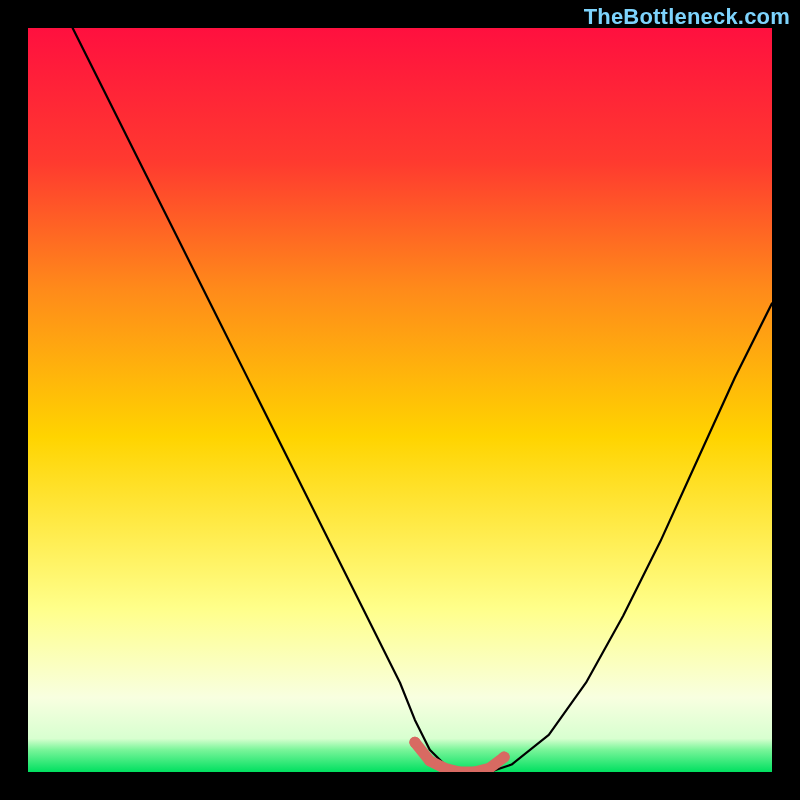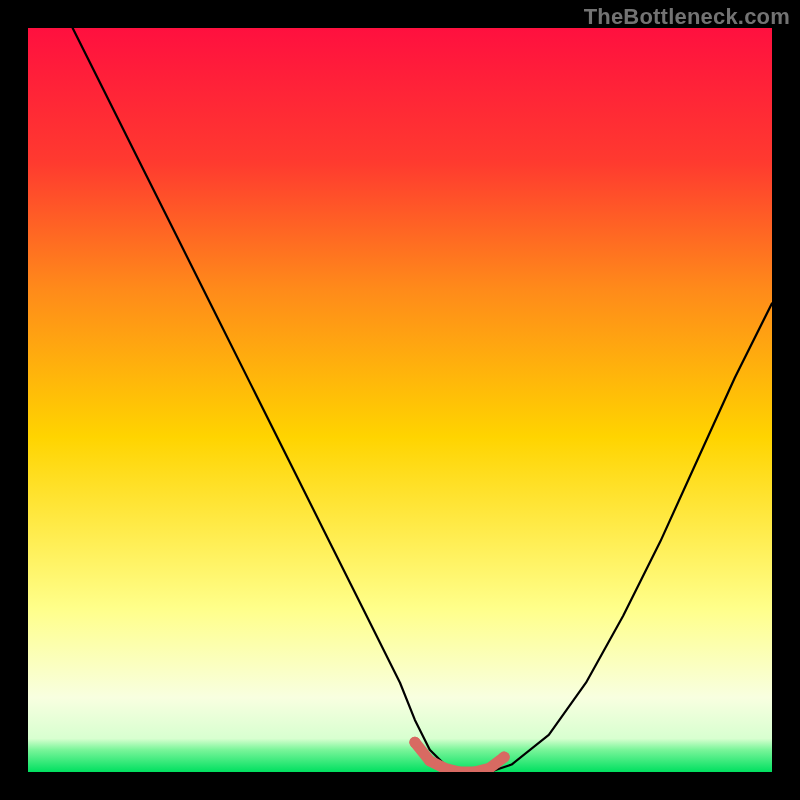--- a/index.html
+++ b/index.html
@@ -10,21 +10,21 @@
     height: 800px;
     background: #000;
   }
   .watermark {
     position: absolute;
     top: 4px;
     right: 10px;
     font-family: Arial, Helvetica, sans-serif;
     font-size: 22px;
     font-weight: 600;
-    color: #737373;
+    color: #7dd3fc;
     letter-spacing: 0.2px;
   }
   .plot-area {
     position: absolute;
     left: 28px;
     top: 28px;
     width: 744px;
     height: 744px;
   }
   .plot-area svg { display: block; }

